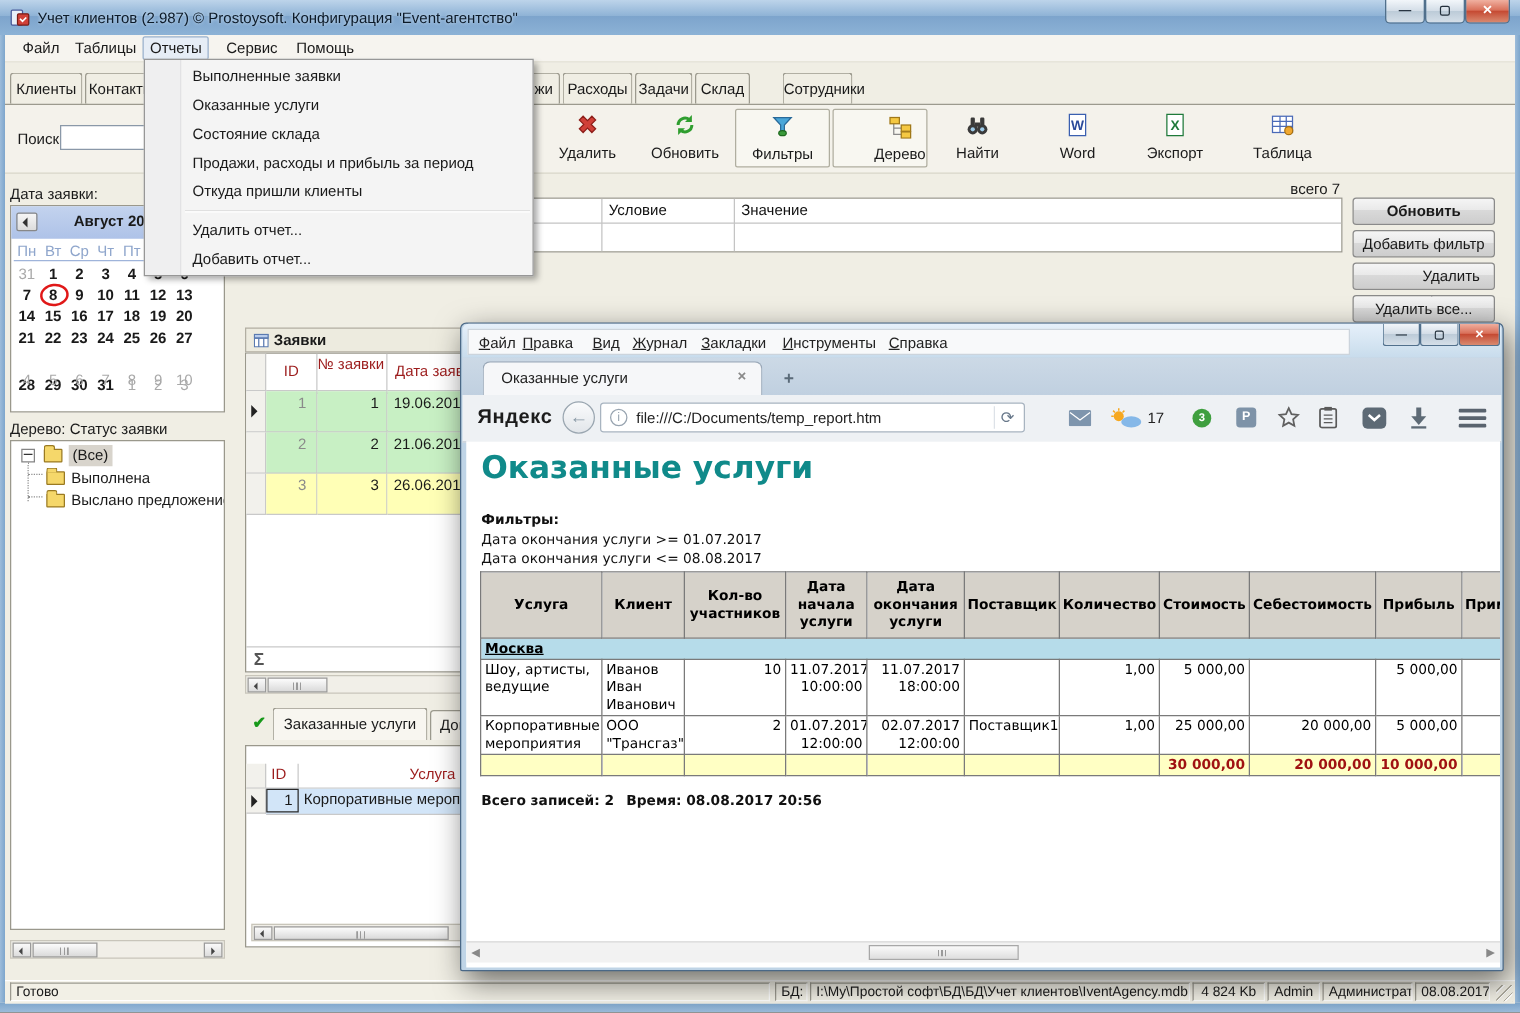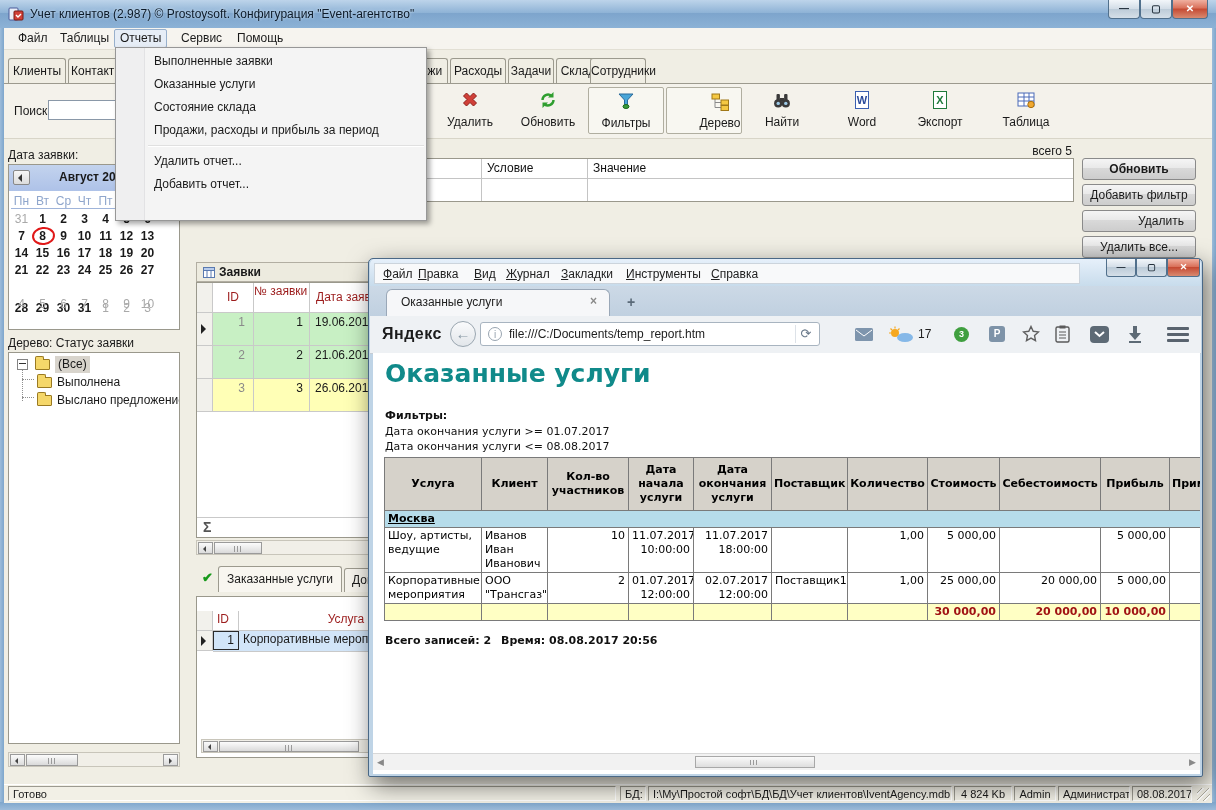--- a/index.html
+++ b/index.html
@@ -200,21 +200,21 @@
     <span class="menu-item abs" style="left:172px;">Сервис</span>
     <span class="menu-item abs" style="left:228px;">Помощь</span>
   </div>
 
   <div class="mtab abs" style="left:8px;width:58px;">Клиенты</div>
   <div class="mtab abs" style="left:68px;width:58px;">Контакты</div>
   <div class="mtab abs" style="left:388px;width:60px;">Платежи</div>
   <div class="mtab abs" style="left:450px;width:56px;">Расходы</div>
   <div class="mtab abs" style="left:508px;width:46px;">Задачи</div>
   <div class="mtab abs" style="left:556px;width:44px;">Склад</div>
-  <div class="mtab abs" style="left:590px;width:56px;">Сотрудники</div>
+  <div class="mtab abs" style="left:626px;width:56px;">Сотрудники</div>
   <div class="tabs-base abs"></div>
 
   <div class="toolbar abs">
     <div class="tbtn abs" style="left:428px;">
       <svg width="20" height="20">
           <path d="M3.5 6l3-3 3.5 3.5L13.5 3l3 3-3.5 3.5L16.5 13l-3 3-3.5-3.5L6.5 16l-3-3 3.5-3.5z" fill="#d04038" stroke="#8e1f1a"></path>
         </svg>
       <span class="lbl">Удалить</span>
     </div>
     <div class="tbtn abs" style="left:506px;">
@@ -334,21 +334,21 @@
   <div class="sbar abs" style="left:8px;top:752px;width:172px;height:15px;">
     <span class="sbtn" style="left:1px;">
         <span class="tri-l"></span>
       </span>
     <span class="thumb" style="left:17px;width:52px;"></span>
     <span class="sbtn" style="right:1px;">
         <span class="tri-r"></span>
       </span>
   </div>
 
-  <span class="abs" style="left:1010px;top:144px;width:62px;text-align:right;">всего 5</span>
+  <span class="abs" style="left:1010px;top:144px;width:62px;text-align:right;">всего 7</span>
   <div class="filterbox abs">
     <div class="fcol" style="left:284px;"></div>
     <div class="fcol" style="left:390px;"></div>
     <div class="fhl"></div>
     <span class="fhead" style="left:290px;">Условие</span>
     <span class="fhead" style="left:396px;">Значение</span>
   </div>
   <div class="btn7 abs" style="top:158px;font-weight:bold;">Обновить</div>
   <div class="btn7 abs" style="top:184px;">Добавить фильтр</div>
   <div class="btn7 abs" style="top:210px;padding-left:44px;">Удалить фильтр</div>
@@ -441,20 +441,21 @@
     <span class="grip"></span>
   </div>
 
   <div class="ddmenu abs">
     <div class="gutter"></div>
     <div style="position:relative;padding-top:2px;">
       <div class="dd-item">Выполненные заявки</div>
         <div class="dd-item">Оказанные услуги</div>
         <div class="dd-item">Состояние склада</div>
         <div class="dd-item">Продажи, расходы и прибыль за период</div>
+        <div class="dd-item">Откуда пришли клиенты</div>
     </div>
     <div class="dd-sep"></div>
     <div style="position:relative;">
       <div class="dd-item">Удалить отчет...</div>
         <div class="dd-item">Добавить отчет...</div>
     </div>
   </div>
 
   <div class="bwin abs">
     <div class="btop">

